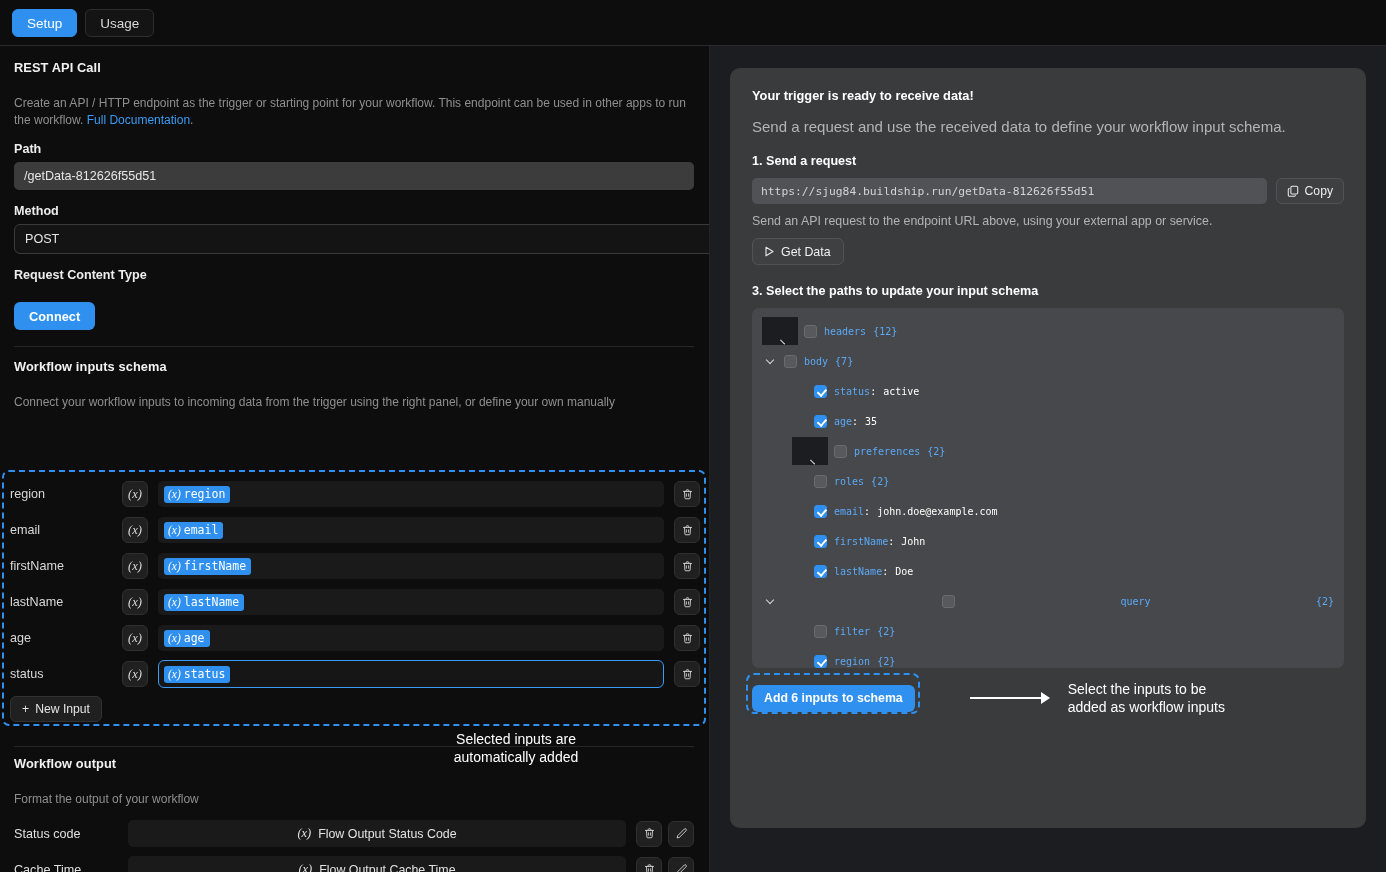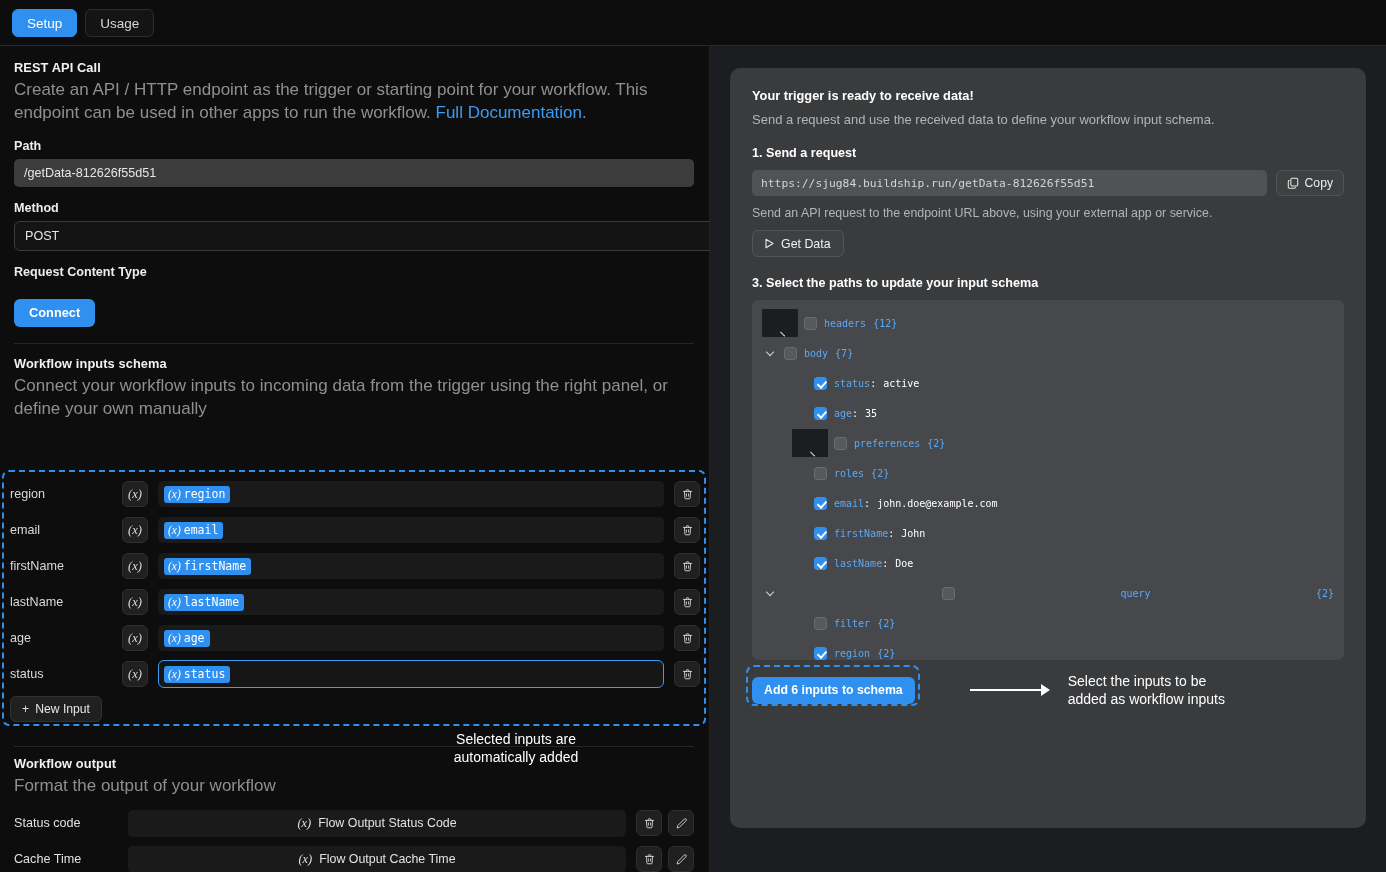--- a/index.html
+++ b/index.html
@@ -44,21 +44,21 @@
   }
   .right {
     flex: 1 1 auto;
     background: #1c1d20;
     padding: 22px 16px 0 20px;
     overflow: hidden;
   }
 
   
   .sec-title { font-size: 12.8px; font-weight: 700; color: #f2f2f2; letter-spacing: .1px; }
-  .sec-desc  { font-size: 17px; color: #8f8f8f; line-height: 1.38; margin-top: 3px; }
+  .sec-desc  { font-size: 12px; color: #8f8f8f; line-height: 1.38; margin-top: 20px; }
   .sec-desc a { color: #3b9bf5; text-decoration: none; }
   .fieldlabel { font-size: 12.6px; font-weight: 700; color: #ededed; margin: 14px 0 6px 0; }
 
   .textinput {
     height: 28px; width: 680px;
     background: #3c3c3c; border: none; border-radius: 5px;
     color: #e6e6e6; font-size: 12.6px;
     padding: 0 10px; line-height: 28px;
     display: flex; align-items: center;
   }
@@ -160,21 +160,21 @@
 
   
   .card {
     background: #3a3b3d; border-radius: 10px;
     padding: 20px 22px 18px 22px;
     width: 636px;
     height: 760px;
     position: relative;
   }
   .c-title { font-size: 12.8px; font-weight: 700; color: #ffffff; }
-  .c-sub { font-size: 13px; color: #b3b4b6; margin-top: 9px; }
+  .c-sub { font-size: 15px; color: #b3b4b6; margin-top: 15px; }
   .c-step { font-size: 12.6px; font-weight: 700; color: #ffffff; margin-top: 19px; }
   .urlrow { display: flex; align-items: center; gap: 9px; margin-top: 10px; }
   .urlbox {
     flex: 1 1 auto; height: 26px;
     background: #515255; border-radius: 5px;
     display: flex; align-items: center; padding: 0 9px;
     font-family: "DejaVu Sans Mono", monospace; font-size: 11.3px; color: #d2d3d5;
     overflow: hidden; white-space: nowrap;
   }
   .copybtn {

